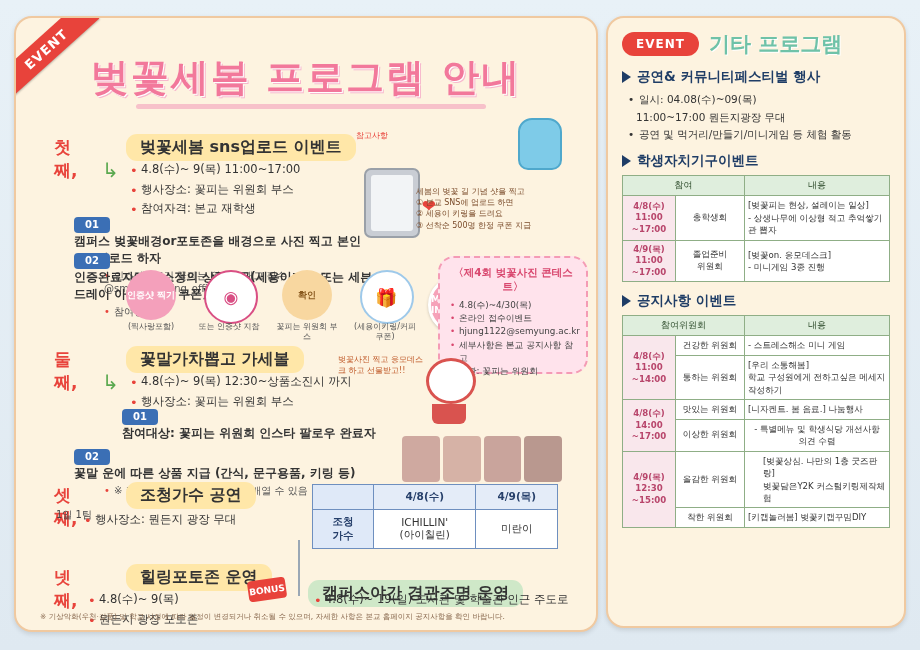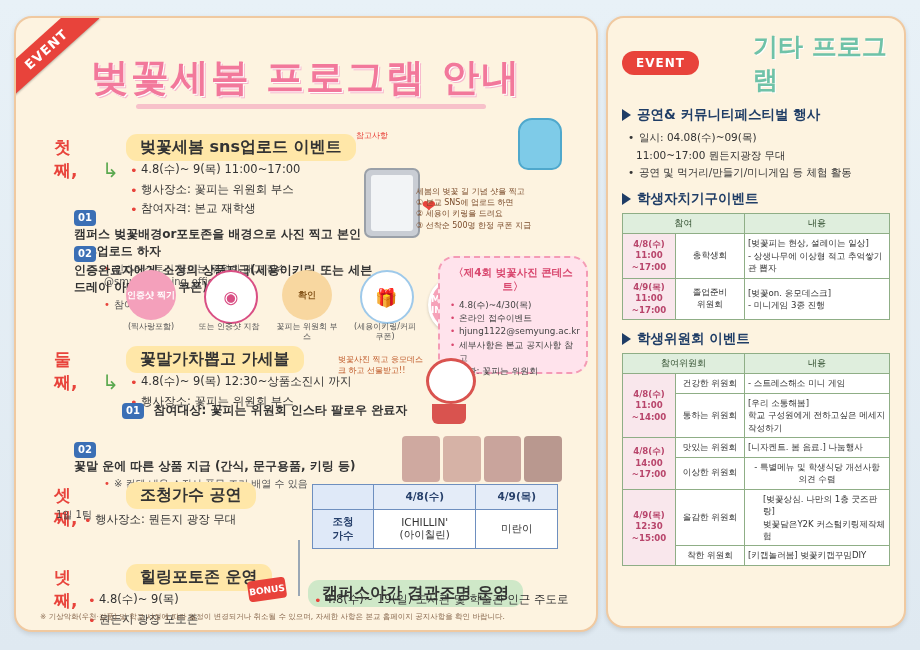--- a/index.html
+++ b/index.html
@@ -52,23 +52,23 @@
     position:absolute;left:72px;top:-2px;
     background:#ffe7a8;border-radius:11px;padding:3px 14px;
     font-size:16px;font-weight:bold;color:#333;white-space:nowrap;
   }
   .bullets{position:absolute;font-size:11.5px;color:#333;line-height:1.7;}
   .bullets li{list-style:none;position:relative;padding-left:13px;}
   .bullets li:before{content:"•";position:absolute;left:2px;color:#e8433b;font-size:13px;}
   .bullets ul{margin:0;padding:0;}
   .numrow{position:absolute;font-size:11px;color:#333;}
   .numbadge{
-    display:inline-block;width:22px;height:16px;line-height:16px;text-align:center;
+    display:inline-block;width:36px;height:16px;line-height:16px;text-align:center;
     background:#3b6fb5;color:#fff;border-radius:4px;font-size:10px;font-weight:bold;
-    margin-right:6px;vertical-align:middle;
+    margin-right:6px;vertical-align:middle;margin-top:7px;
   }
   .numtxt{display:inline-block;vertical-align:middle;font-weight:bold;font-size:12px;}
   .subtxt{display:block;margin:2px 0 0 30px;font-size:10px;color:#555;}
   .subtxt:before{content:"•";color:#e8433b;margin-right:4px;}
   .arrow-green{position:absolute;color:#5aa84f;font-size:20px;}
   
   .flow{position:absolute;left:110px;top:252px;width:330px;height:62px;}
   .fcirc{
     position:absolute;width:50px;height:50px;border-radius:50%;
     display:flex;align-items:center;justify-content:center;
@@ -130,21 +130,21 @@
     position:absolute;right:14px;top:16px;width:300px;height:612px;
     background:#fdf3e0;border:2px solid #f0c9a0;border-radius:18px;
     box-shadow:0 2px 5px rgba(0,0,0,.12);
     padding:12px 14px;box-sizing:border-box;overflow:hidden;
   }
   .r-head{display:flex;align-items:center;gap:10px;margin-bottom:10px;}
   .r-evt{
     background:#e8433b;color:#fff;font-size:12px;font-weight:bold;
     border-radius:14px;padding:5px 14px;letter-spacing:1px;
   }
-  .r-title{font-size:25px;font-weight:bold;color:#6fc2a8;text-shadow:1px 1px 0 #fff;margin-left:44px;}
+  .r-title{font-size:21px;font-weight:bold;color:#6fc2a8;text-shadow:1px 1px 0 #fff;}
   .r-sec{font-size:13.5px;font-weight:bold;color:#1f3d66;margin:10px 0 5px 0;display:flex;align-items:center;gap:6px;}
   .tri{width:0;height:0;border-left:9px solid #1f3d66;border-top:6px solid transparent;border-bottom:6px solid transparent;}
   .r-list{margin:0 0 2px 6px;padding:0;}
   .r-list li{list-style:none;position:relative;padding-left:11px;font-size:10.5px;color:#333;line-height:1.6;}
   .r-list li:before{content:"•";position:absolute;left:0;color:#333;}
   .r-sub{margin-left:14px;font-size:10.5px;color:#333;line-height:1.5;}
   table.rt{width:100%;border-collapse:collapse;font-size:8.6px;margin-top:2px;}
   table.rt th,table.rt td{border:1px solid #8fae86;padding:3px 3px;vertical-align:middle;}
   table.rt th{background:#dfeedd;color:#2c4a2a;font-weight:normal;text-align:center;font-size:9px;}
   table.rt td.when{background:#f9e7ec;text-align:center;font-weight:bold;color:#b8456b;width:46px;line-height:1.35;}
@@ -367,21 +367,21 @@
         <td class="who" style="white-space:pre-line;">졸업준비
 위원회</td>
         <td class="what" style="white-space:pre-line;">[벚꽃on. 응모데스크]
 - 미니게임 3종 진행</td>
       </tr>
     </tbody>
       </table>
 
     <div class="r-sec">
       <span class="tri"></span>
-      <span>학생위원회 이벤트</span>
+      <span>공지사항 이벤트</span>
     </div>
     <table class="rt">
       <tbody>
           <tr>
         <th colspan="2">참여위원회</th>
         <th>내용</th>
       </tr>
       <tr>
         <td class="when" rowspan="2" style="white-space:pre-line;">4/8(수)
 11:00

